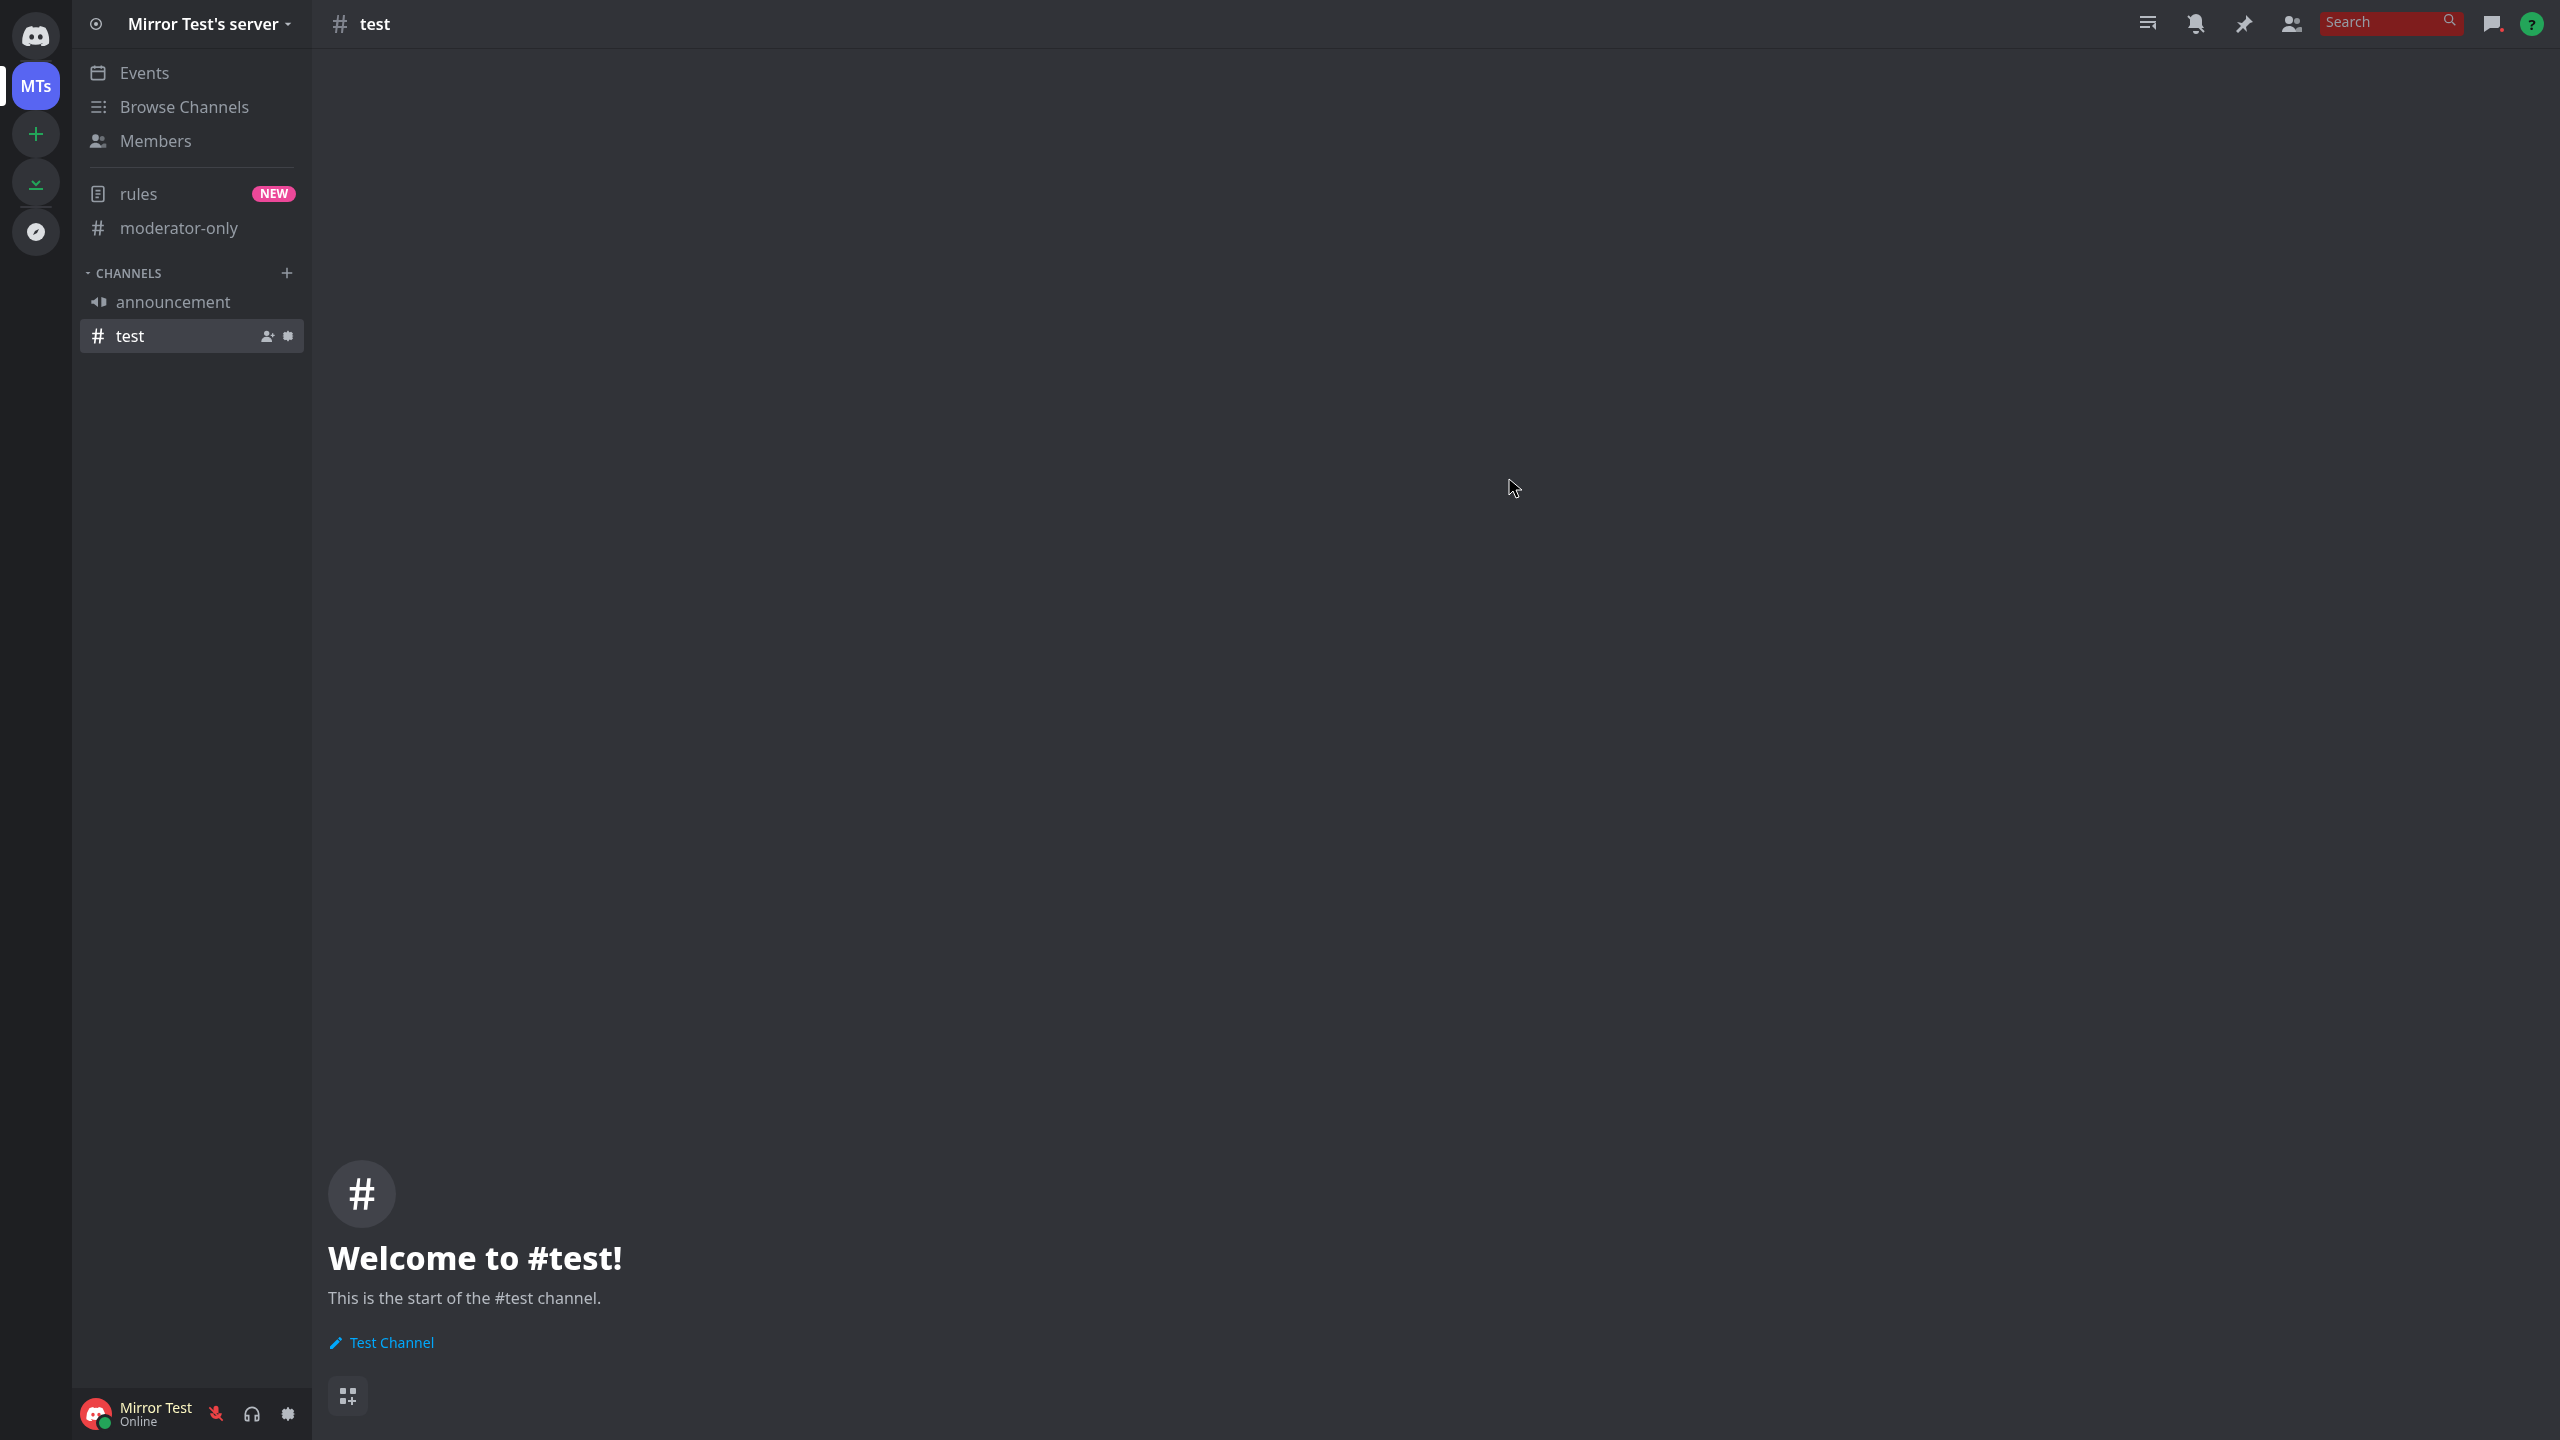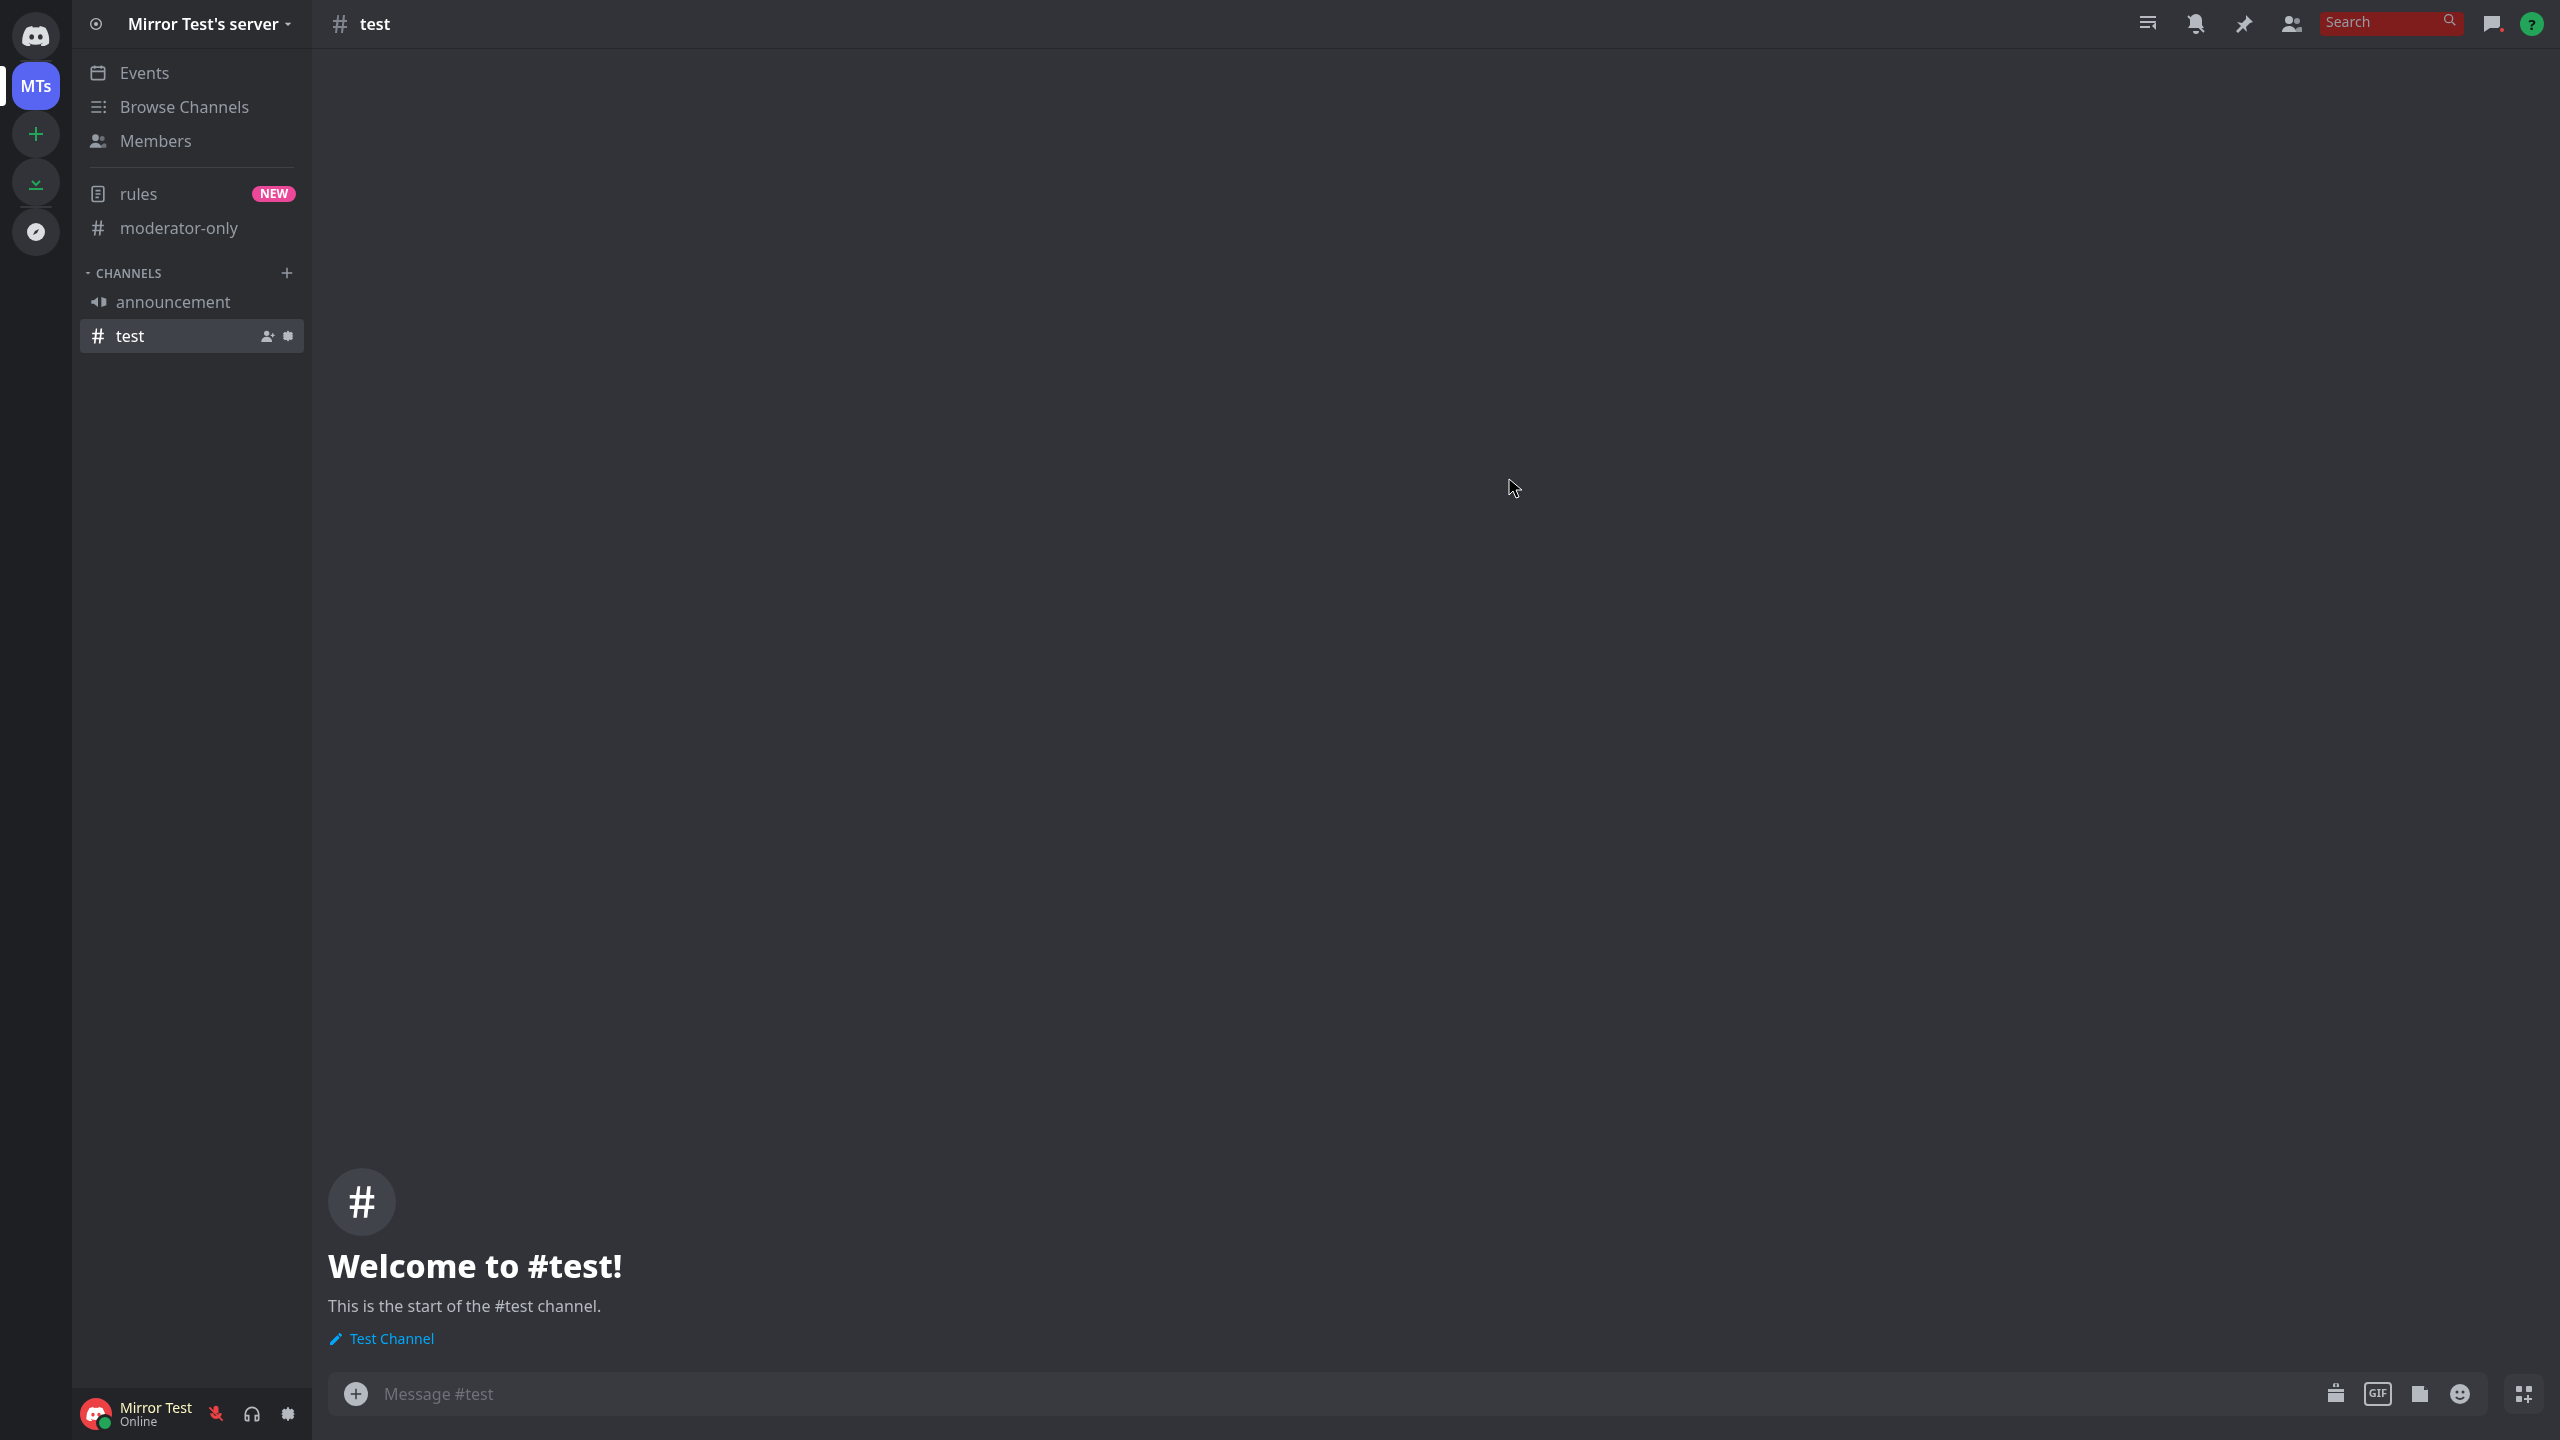--- a/index.html
+++ b/index.html
@@ -50,21 +50,21 @@
     .chat-header .grow { flex:1; }
     .header-btn { width:24px; height:24px; display:flex; align-items:center; justify-content:center; color:#b5bac1; cursor:pointer; margin:0 8px; }
     .search-box { width:144px; height:24px; background:#7f1d1d; border-radius:4px; display:flex; padding:0 6px; color:#949ba4; font-size:14px; }
     .search-box .ph { flex:1; }
     .help-btn { width:24px; height:24px; border-radius:50%; background:#23a559; color:#111; font-weight:700; display:flex; align-items:center; justify-content:center; font-size:15px; cursor:pointer; }
 
     
     .messages { flex:1; overflow:auto; display:flex; flex-direction:column; justify-content:flex-end; padding:16px 16px 24px 16px; }
     .welcome-icon { width:68px; height:68px; border-radius:50%; background:#41434a; display:flex; align-items:center; justify-content:center; margin-bottom:8px; }
     .welcome-title { font-size:32px; font-weight:800; color:#fff; margin-bottom:8px; }
-    .welcome-sub { font-size:16px; color:#b5bac1; margin-bottom:12px; }
+    .welcome-sub { font-size:16px; color:#b5bac1; margin-bottom:24px; }
     .edit-link { color:#00a8fc; font-size:14px; display:flex; align-items:center; gap:6px; cursor:pointer; width:fit-content; }
 
     
     .msg-input-row { padding:0 16px 24px 16px; display:flex; align-items:center; gap:16px; }
     .msg-input { flex:1; height:44px; background:#383a40; border-radius:8px; display:flex; align-items:center; padding:0 16px; color:#6d7178; font-size:16px; }
     .attach { width:24px; height:24px; border-radius:50%; background:#b5bac1; color:#383a40; display:flex; align-items:center; justify-content:center; margin-right:16px; cursor:pointer; }
     .msg-input .ph { flex:1; }
     .msg-input .trail { display:flex; gap:16px; color:#b5bac1; }
     .msg-input .trail > * { cursor:pointer; }
     .apps-btn { width:40px; height:40px; border-radius:8px; background:#383a40; display:flex; align-items:center; justify-content:center; color:#b5bac1; cursor:pointer; }
@@ -284,44 +284,20 @@
     <div class="welcome-sub">This is the start of the #test channel.</div>
     <div class="edit-link">
       <svg width="16" height="16" viewBox="0 0 24 24">
           <path fill="currentColor" d="M3 17.25V21h3.75L17.81 9.94l-3.75-3.75zM20.71 7.04a1 1 0 0 0 0-1.41l-2.34-2.34a1 1 0 0 0-1.41 0l-1.83 1.83 3.75 3.75z"></path>
         </svg>
       <span>Test Channel</span>
     </div>
   </div>
 
   <div class="msg-input-row">
-    <div class="msg-input">
-      <div class="attach">
-        <svg width="18" height="18" viewBox="0 0 24 24">
-            <path fill="currentColor" d="M13 5h-2v6H5v2h6v6h2v-6h6v-2h-6z"></path>
-          </svg>
-      </div>
-      <span class="ph">Message #test</span>
-      <div class="trail">
-        <svg width="24" height="24" viewBox="0 0 24 24">
-            <path fill="currentColor" d="M4 11h16v9H4zm0-4h16v3H4zm5-4a2 2 0 1 1 2 2h-2zm6 0a2 2 0 1 0-2 2h2z"></path>
-          </svg>
-        <span style="border:2px solid currentColor;border-radius:4px;padding:0 3px;font-size:11px;font-weight:700;line-height:18px">GIF</span>
-        <svg width="24" height="24" viewBox="0 0 24 24">
-            <path fill="currentColor" d="M4 4h12l4 4v12H4z"></path>
-            <path fill="#383a40" d="M16 4v4h4"></path>
-          </svg>
-        <svg width="24" height="24" viewBox="0 0 24 24">
-            <circle cx="12" cy="12" r="10" fill="currentColor"></circle>
-            <circle cx="9" cy="10" r="1.5" fill="#383a40"></circle>
-            <circle cx="15" cy="10" r="1.5" fill="#383a40"></circle>
-            <path stroke="#383a40" stroke-width="2" fill="none" d="M8 15c1 1.5 2.5 2 4 2s3-.5 4-2"></path>
-          </svg>
-      </div>
-    </div>
     <div class="apps-btn">
       <svg width="24" height="24" viewBox="0 0 24 24">
           <rect x="4" y="4" width="6" height="6" rx="1" fill="currentColor"></rect>
           <rect x="14" y="4" width="6" height="6" rx="1" fill="currentColor"></rect>
           <rect x="4" y="14" width="6" height="6" rx="1" fill="currentColor"></rect>
           <path fill="currentColor" d="M17 13v3h3v2h-3v3h-2v-3h-3v-2h3v-3z"></path>
         </svg>
     </div>
   </div>
 </div>

